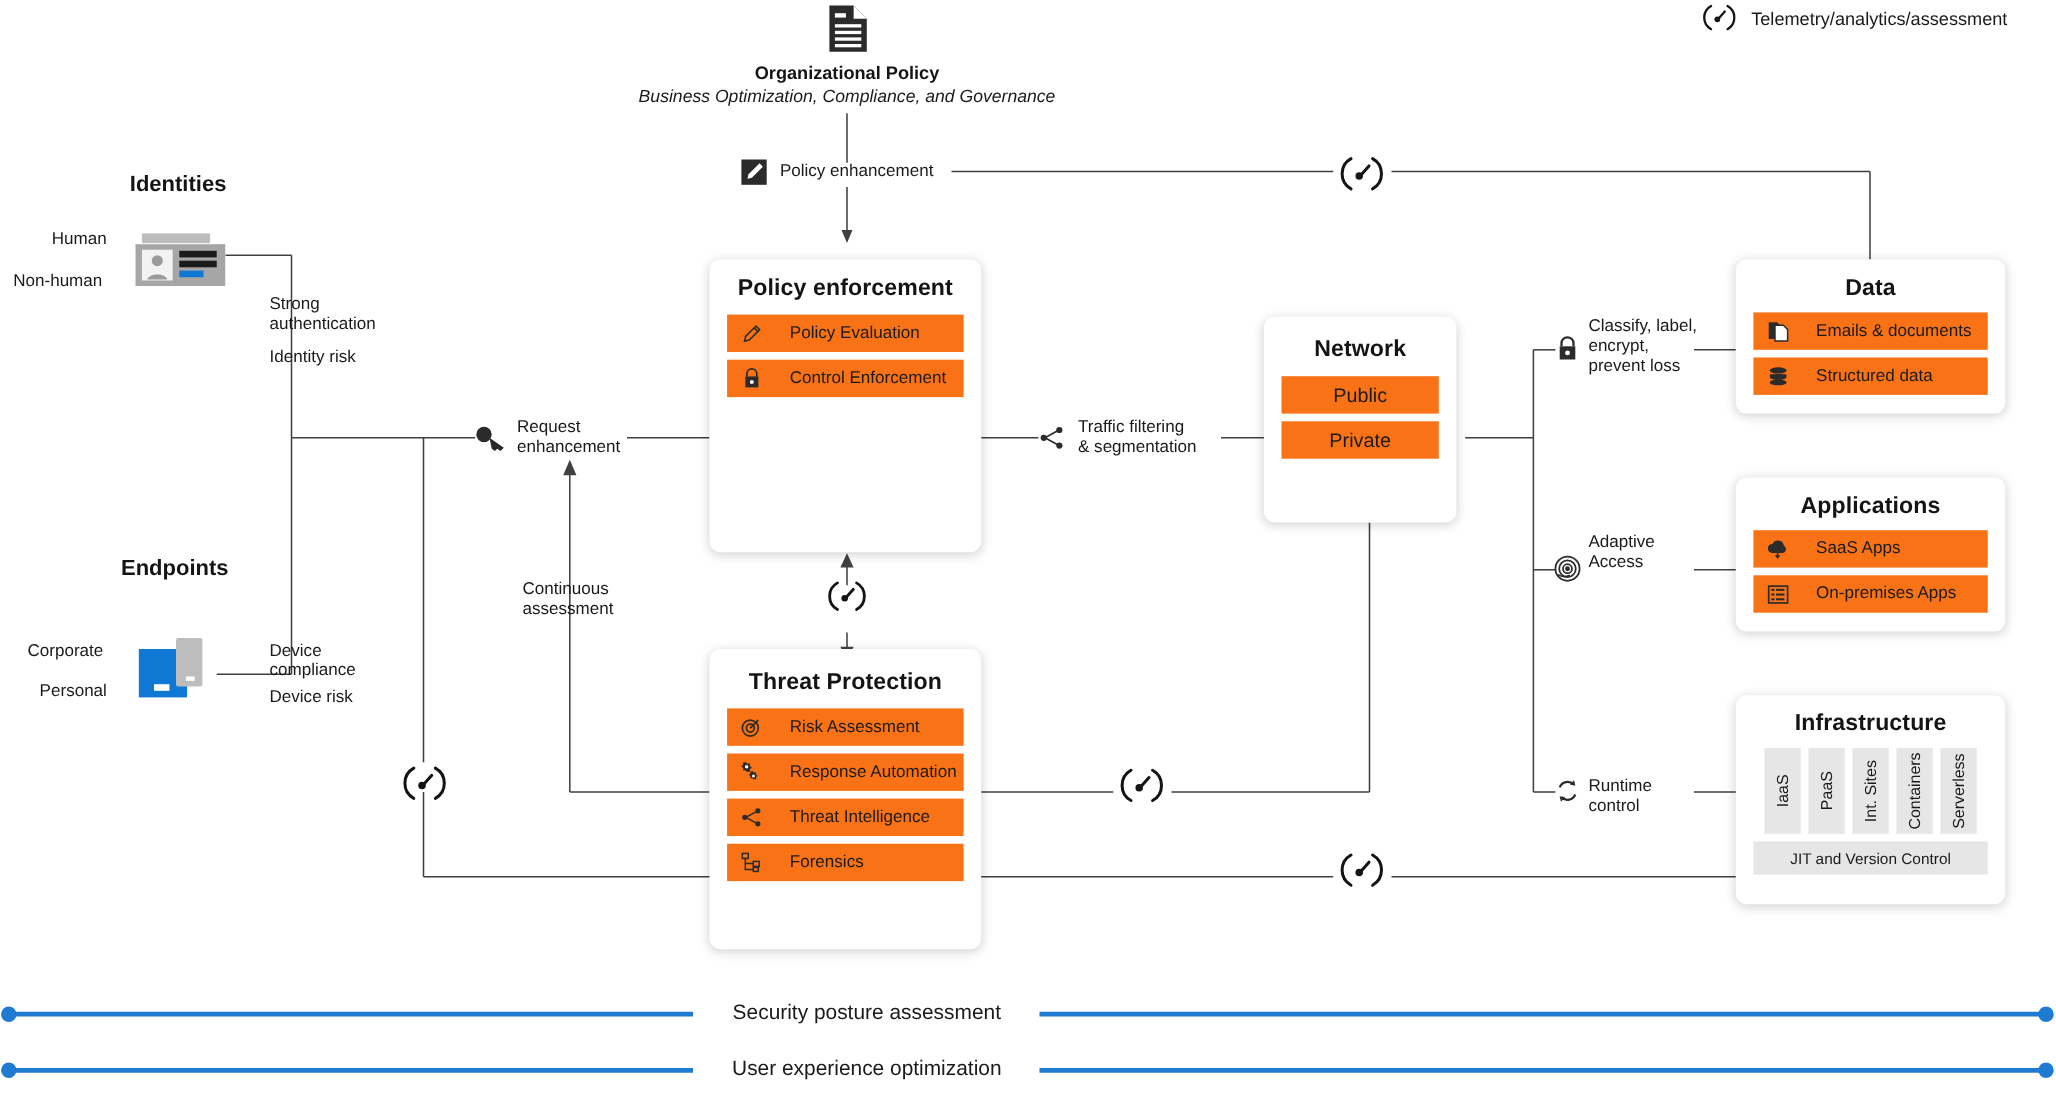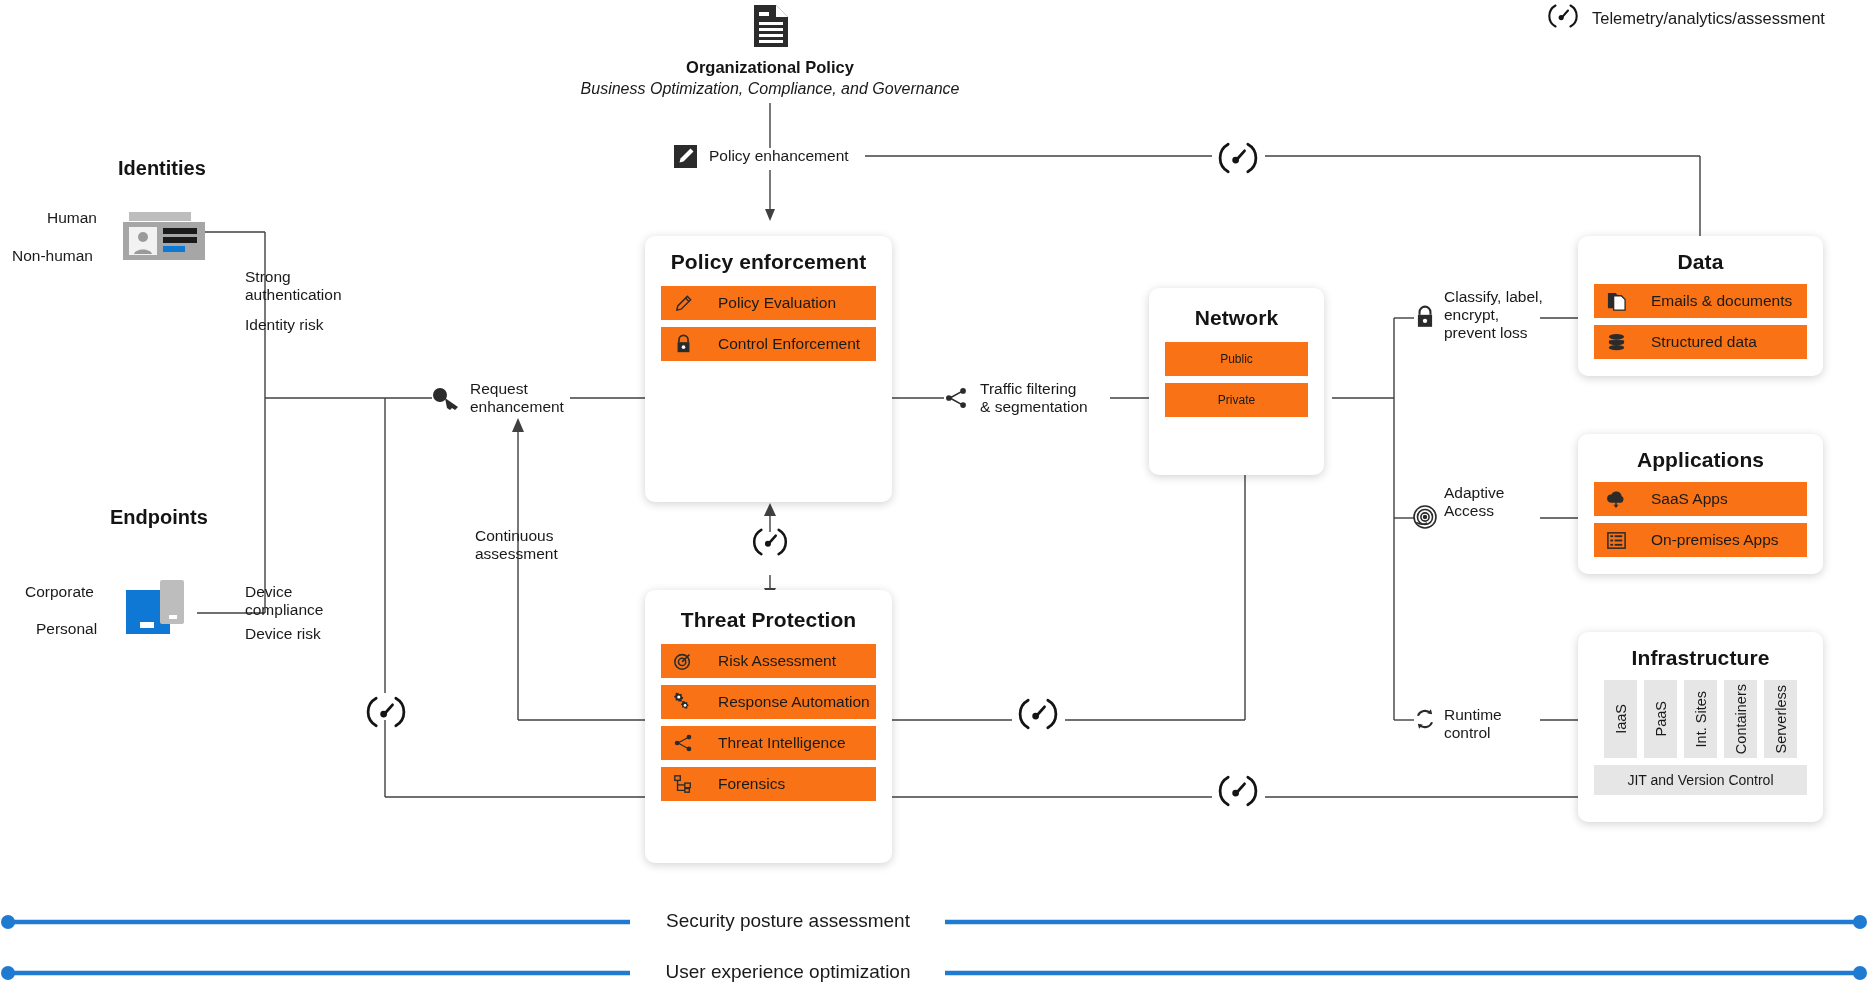--- a/index.html
+++ b/index.html
@@ -13,21 +13,21 @@
   .card{position:absolute;background:#fff;border-radius:10px;
         box-shadow:0 2px 10px rgba(0,0,0,.18);box-sizing:border-box;
         padding:14px 16px;}
   .card-title{font-size:21px;font-weight:bold;text-align:center;color:#141414;
               letter-spacing:.1px;margin-bottom:12px;}
   .zt-title{font-size:34px;font-weight:bold;color:#0f78d4;text-align:center;
             letter-spacing:.2px;margin-bottom:14px;margin-top:6px;}
   .row{background:#f97316;display:flex;align-items:center;gap:24px;
        height:34px;margin-bottom:7px;padding-left:11px;box-sizing:border-box;
        font-size:15.5px;color:#1a1a1a;}
-  .row.plain{justify-content:center;padding-left:0;font-size:12px;}
+  .row.plain{justify-content:center;padding-left:0;font-size:18px;}
   .row .ic{width:22px;height:22px;flex:0 0 22px;display:flex;align-items:center;justify-content:center;}
 
   
   .lbl{position:absolute;font-size:15.5px;line-height:18px;color:#1a1a1a;white-space:pre-line;}
   .grp-title{position:absolute;font-size:20px;font-weight:bold;color:#141414;}
 
   
   .barlbl{position:absolute;font-size:19px;color:#1a1a1a;}
 
   

